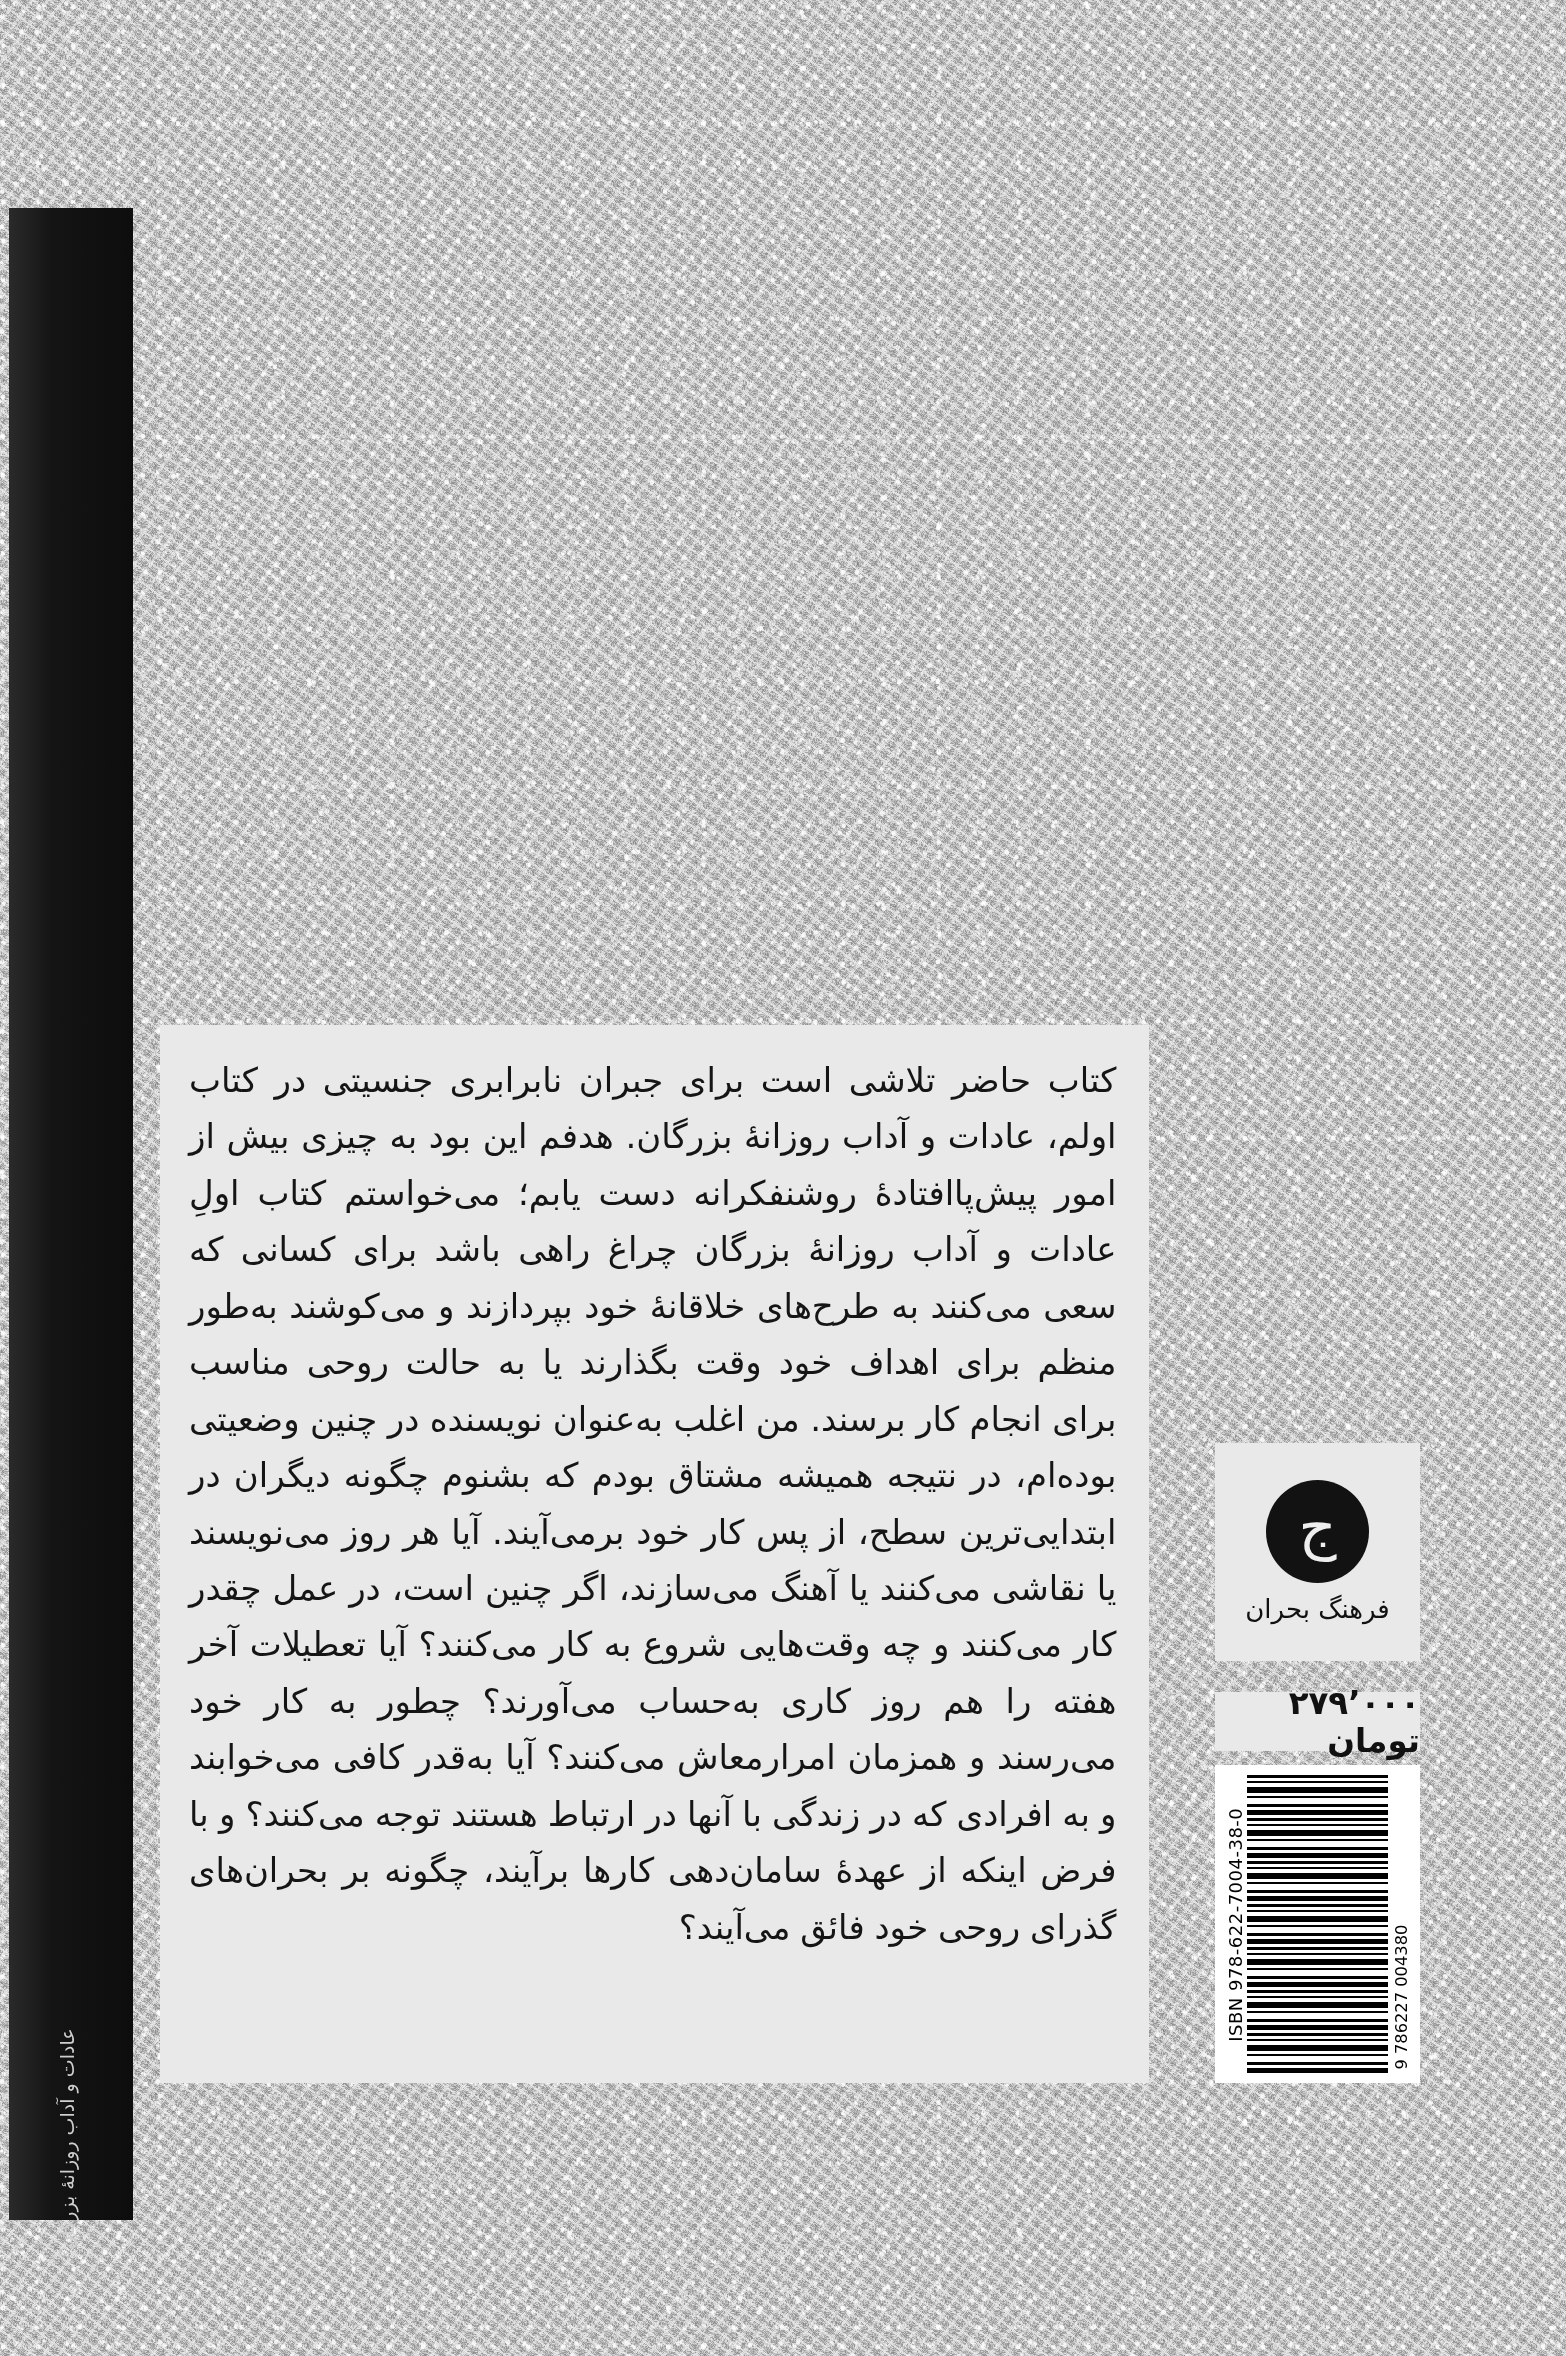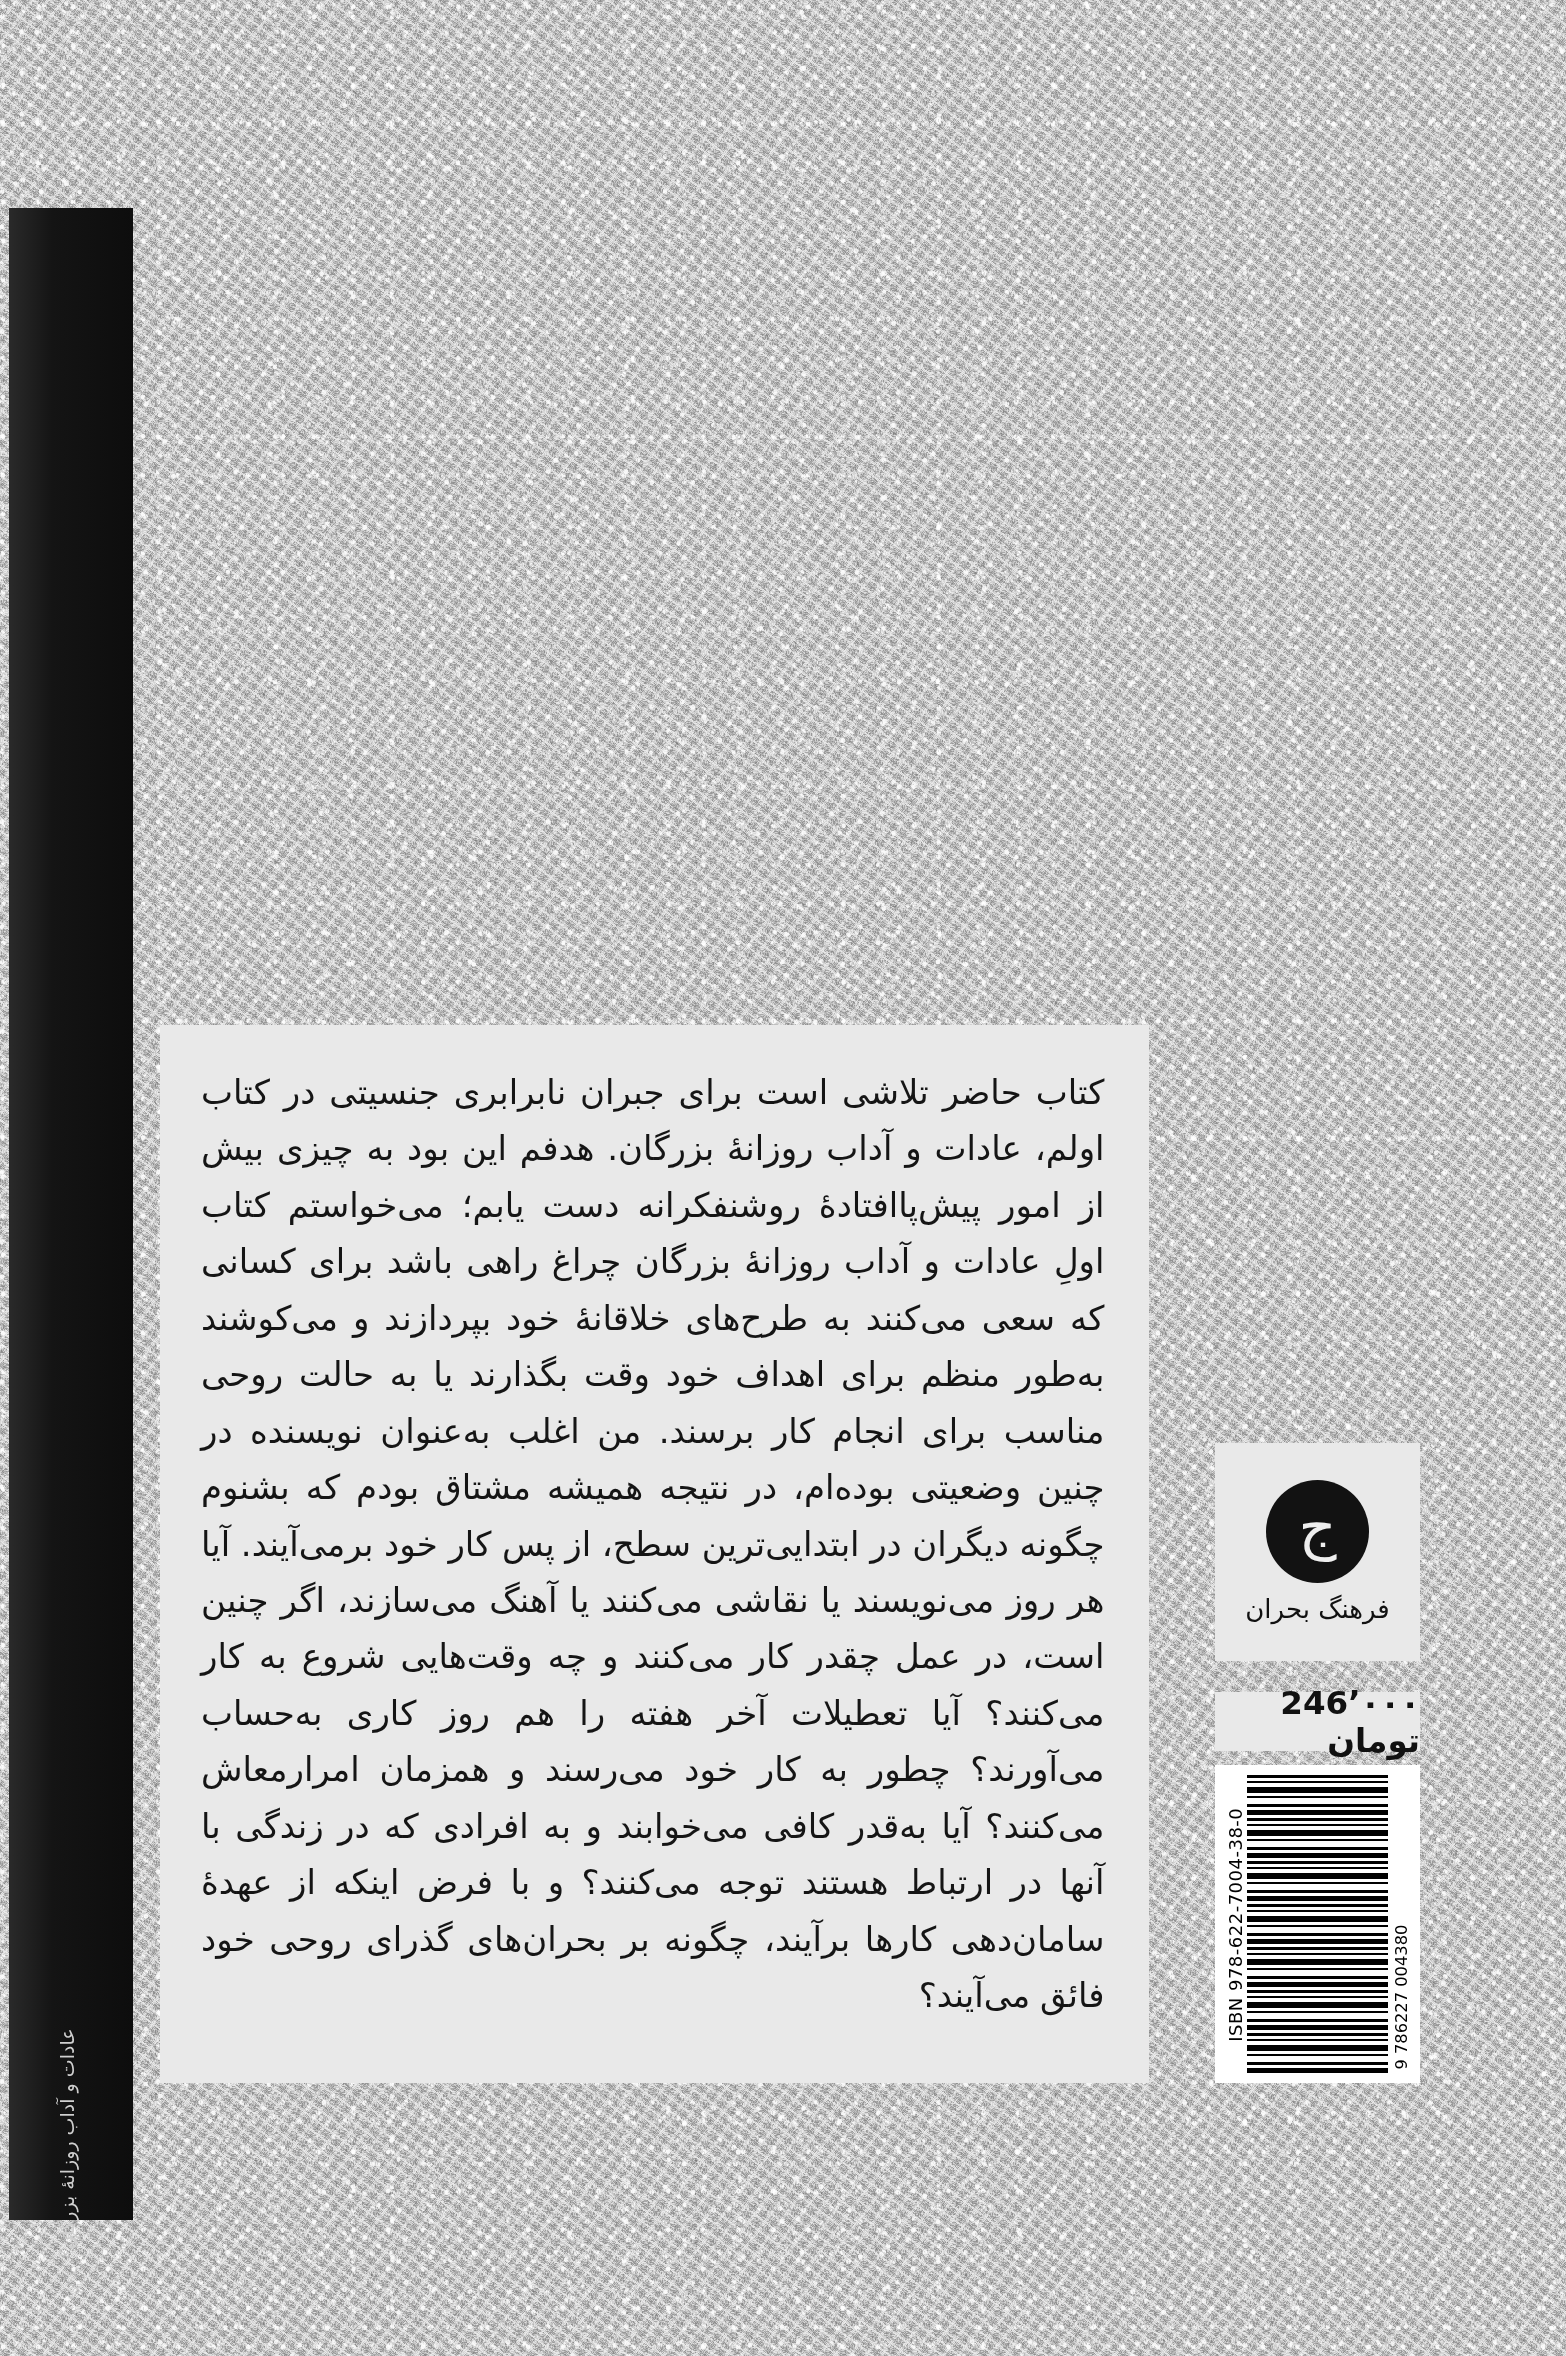--- a/index.html
+++ b/index.html
@@ -98,21 +98,21 @@
     left: 161px;
     top: 1025px;
     width: 989px;
     height: 1058px;
     background: #e9e9e9;
     z-index: 5;
     box-sizing: border-box;
     padding: 27px 32.5px 23px 29px;
   }
   .blurb p {
-    margin: 12px;
+    margin: 0;
     color: #151515;
     font-size: 34px;
     line-height: 1.66;
     text-align: justify;
     text-align-last: right;
     direction: rtl;
     font-family: "DejaVu Sans", "Liberation Sans", sans-serif;
     word-spacing: -1px;
   }
 
@@ -248,21 +248,21 @@
   </div>
 
   <div class="logo-block">
     <div class="logo-circle">
       <span class="logo-glyph">ج</span>
     </div>
     <div class="logo-name">فرهنگ بحران</div>
   </div>
 
   <div class="price-box">
-    <span class="price-text">246٬۰۰۰ تومان</span>
+    <span class="price-text">۲۷۹٬۰۰۰ تومان</span>
   </div>
 
   <div class="barcode-box">
     <div class="barcode-text">ISBN 978-622-7004-38-0</div>
     <div class="barcode-bars"></div>
     <div class="barcode-digits">9 786227 004380</div>
   </div>
 
 </div>
 

